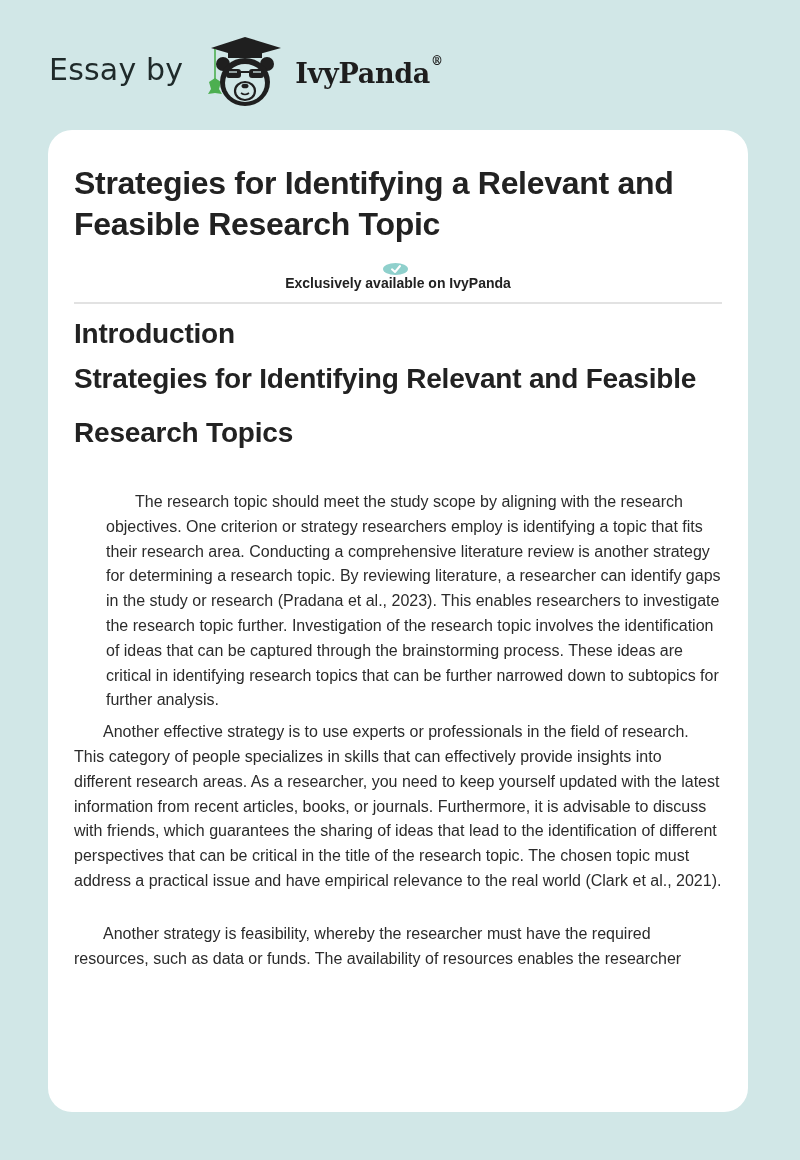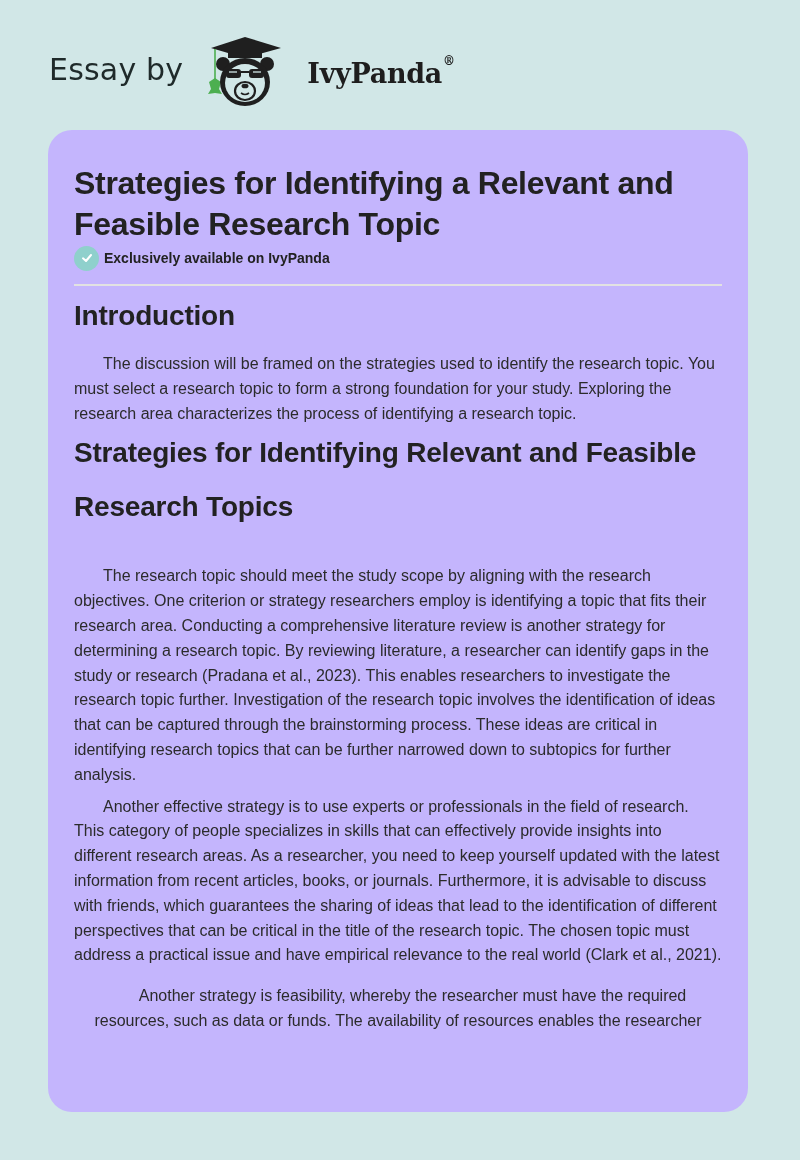--- a/index.html
+++ b/index.html
@@ -35,56 +35,58 @@
   .brand-logo {
     width: 88px;
     height: 76px;
     display: block;
   }
   .brand-name {
     font-family: "DejaVu Serif", serif;
     font-weight: bold;
     font-size: 27px;
     color: #1e1e1e;
-    margin-left: 18px;
+    margin-left: 6px;
     margin-top: 2px;
     letter-spacing: -0.3px;
   }
   .brand-reg {
     font-size: 12px;
     vertical-align: top;
     position: relative;
     top: -4px;
     margin-left: 1px;
   }
   .card {
     position: absolute;
     left: 48px;
     top: 130px;
     width: 700px;
     height: 982px;
-    background: #c4b5fd;
+    background: #ffffff;
     border-radius: 24px;
     overflow: hidden;
   }
   .card-inner {
     padding: 0 26px;
   }
   h1 {
     margin: 33px 0 0 0;
     font-size: 32px;
     line-height: 41px;
     font-weight: bold;
     color: #222222;
     letter-spacing: -0.3px;
   }
   .exclusive {
     display: flex;
     align-items: center;
+    margin-top: 18px;
     height: 26px;
+    flex-direction: column;
   }
   .check-badge {
     width: 25px;
     height: 25px;
     border-radius: 50%;
     background: #8fd0cc;
     display: flex;
     align-items: center;
     justify-content: center;
     margin-right: 5px;
@@ -114,23 +116,23 @@
     line-height: 54px;
   }
   p {
     margin: 0;
     font-size: 16px;
     line-height: 24.8px;
     color: #2b2b2b;
     text-indent: 29px;
   }
   .p-intro { margin-top: 18px; }
-  .p1 { margin-top: 30px; }
+  .p1 { margin-top: 30px; margin-left: 32px; }
   .p2 { margin-top: 7px; }
-  .p3 { margin-top: 16px; text-align: center; }
+  .p3 { margin-top: 28px; }
 </style>
 </head>
 <body>
 
 <div class="brand">
   <span class="brand-prefix">Essay by</span>
   <svg class="brand-logo" viewBox="0 0 88 76" xmlns="http://www.w3.org/2000/svg">
 
     <polygon points="10,14 44,3 80,14 44,24" fill="#1f1f1f"></polygon>
     <rect x="27" y="15" width="34" height="9" fill="#1f1f1f"></rect>
@@ -166,20 +168,19 @@
         <svg width="12" height="12" viewBox="0 0 12 12" xmlns="http://www.w3.org/2000/svg">
           <path d="M2,6.3 L5,9 L10,3" fill="none" stroke="#ffffff" stroke-width="2" stroke-linecap="round" stroke-linejoin="round"></path>
         </svg>
       </span>
       <span class="exclusive-text">Exclusively available on IvyPanda</span>
     </div>
 
     <div class="divider"></div>
 
     <h2 class="h2-intro">Introduction</h2>
-    <p class="p-intro">The discussion will be framed on the strategies used to identify the research topic. You must select a research topic to form a strong foundation for your study. Exploring the research area characterizes the process of identifying a research topic.</p>
 
     <h2 class="h2-strategies">Strategies for Identifying Relevant and Feasible Research Topics</h2>
     <p class="p1">The research topic should meet the study scope by aligning with the research objectives. One criterion or strategy researchers employ is identifying a topic that fits their research area. Conducting a comprehensive literature review is another strategy for determining a research topic. By reviewing literature, a researcher can identify gaps in the study or research (Pradana et al., 2023). This enables researchers to investigate the research topic further. Investigation of the research topic involves the identification of ideas that can be captured through the brainstorming process. These ideas are critical in identifying research topics that can be further narrowed down to subtopics for further analysis.</p>
     <p class="p2">Another effective strategy is to use experts or professionals in the field of research. This category of people specializes in skills that can effectively provide insights into different research areas. As a researcher, you need to keep yourself updated with the latest information from recent articles, books, or journals. Furthermore, it is advisable to discuss with friends, which guarantees the sharing of ideas that lead to the identification of different perspectives that can be critical in the title of the research topic. The chosen topic must address a practical issue and have empirical relevance to the real world (Clark et al., 2021).</p>
     <p class="p3">Another strategy is feasibility, whereby the researcher must have the required resources, such as data or funds. The availability of resources enables the researcher</p>
   </div>
 </div>
 
 </body></html>

